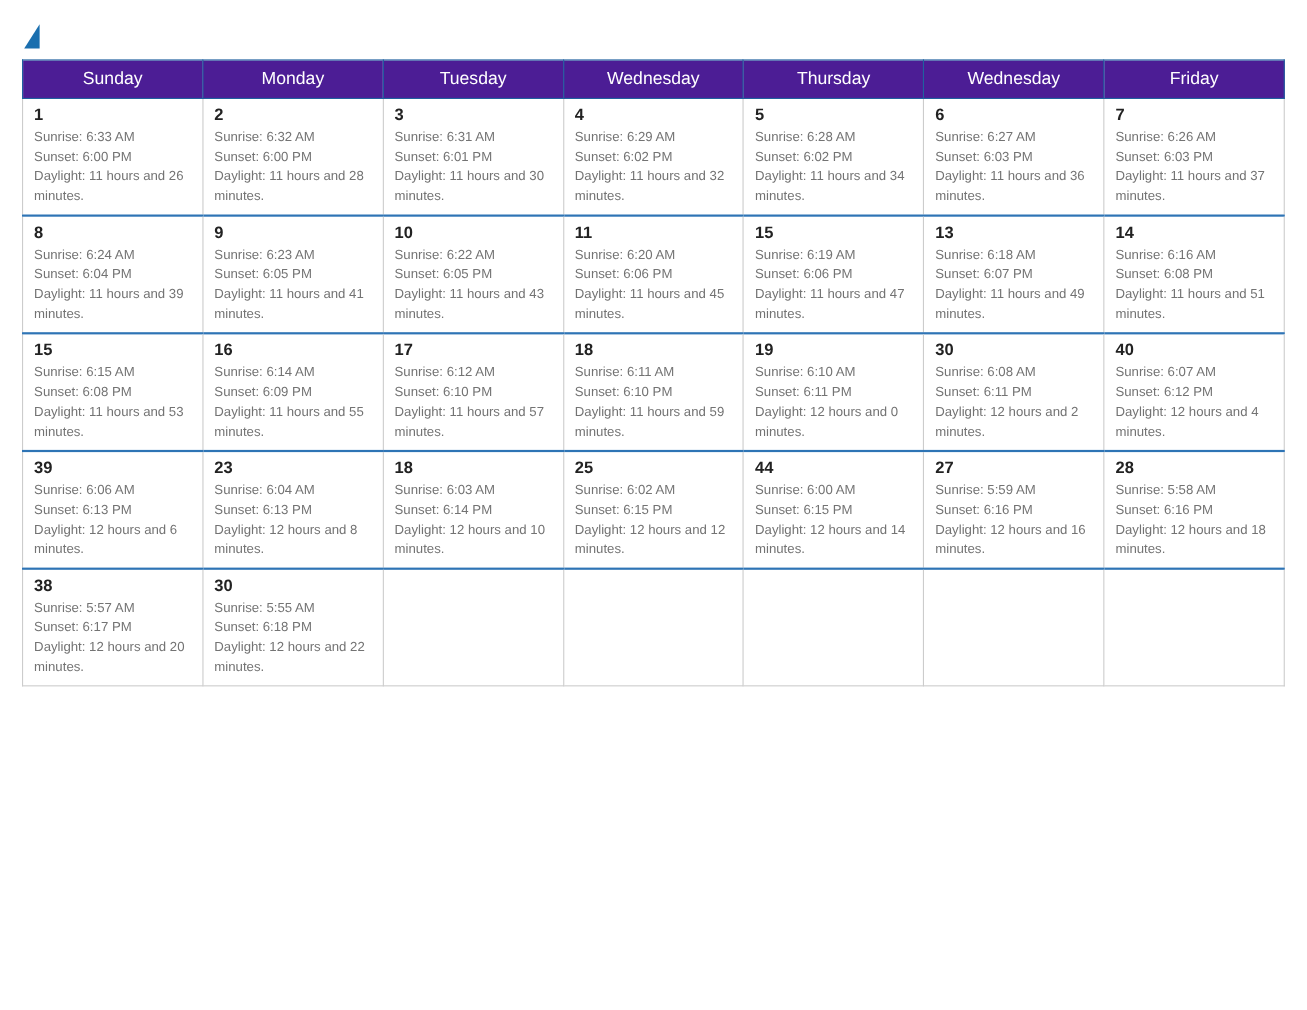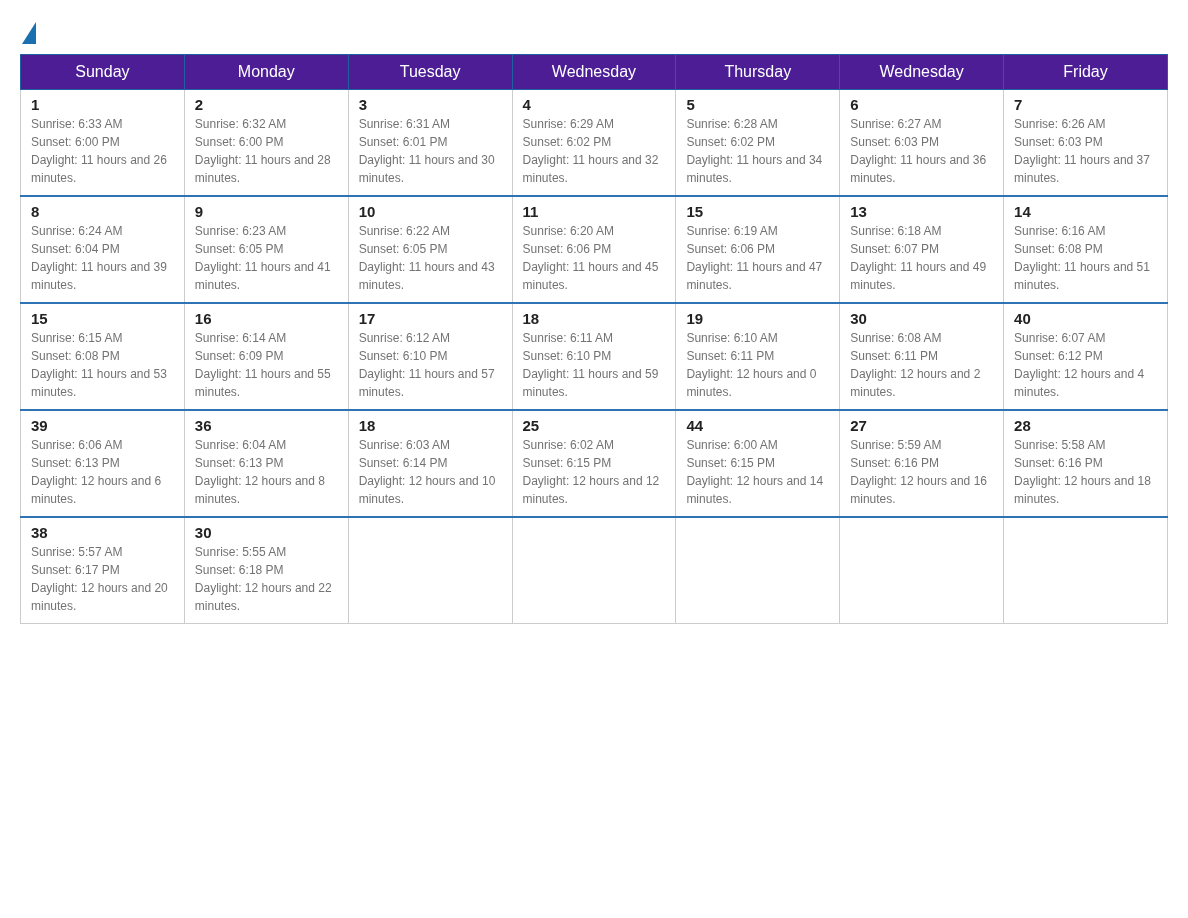--- a/index.html
+++ b/index.html
@@ -304,21 +304,21 @@
       <tr class="row-separator">
         <td>
           <span class="day-number">39</span>
           <div class="day-info">
             Sunrise: 6:06 AM<br>
             Sunset: 6:13 PM<br>
             Daylight: 12 hours and 6 minutes.
           </div>
         </td>
         <td>
-          <span class="day-number">36</span>
+          <span class="day-number">23</span>
           <div class="day-info">
             Sunrise: 6:04 AM<br>
             Sunset: 6:13 PM<br>
             Daylight: 12 hours and 8 minutes.
           </div>
         </td>
         <td>
           <span class="day-number">18</span>
           <div class="day-info">
             Sunrise: 6:03 AM<br>

